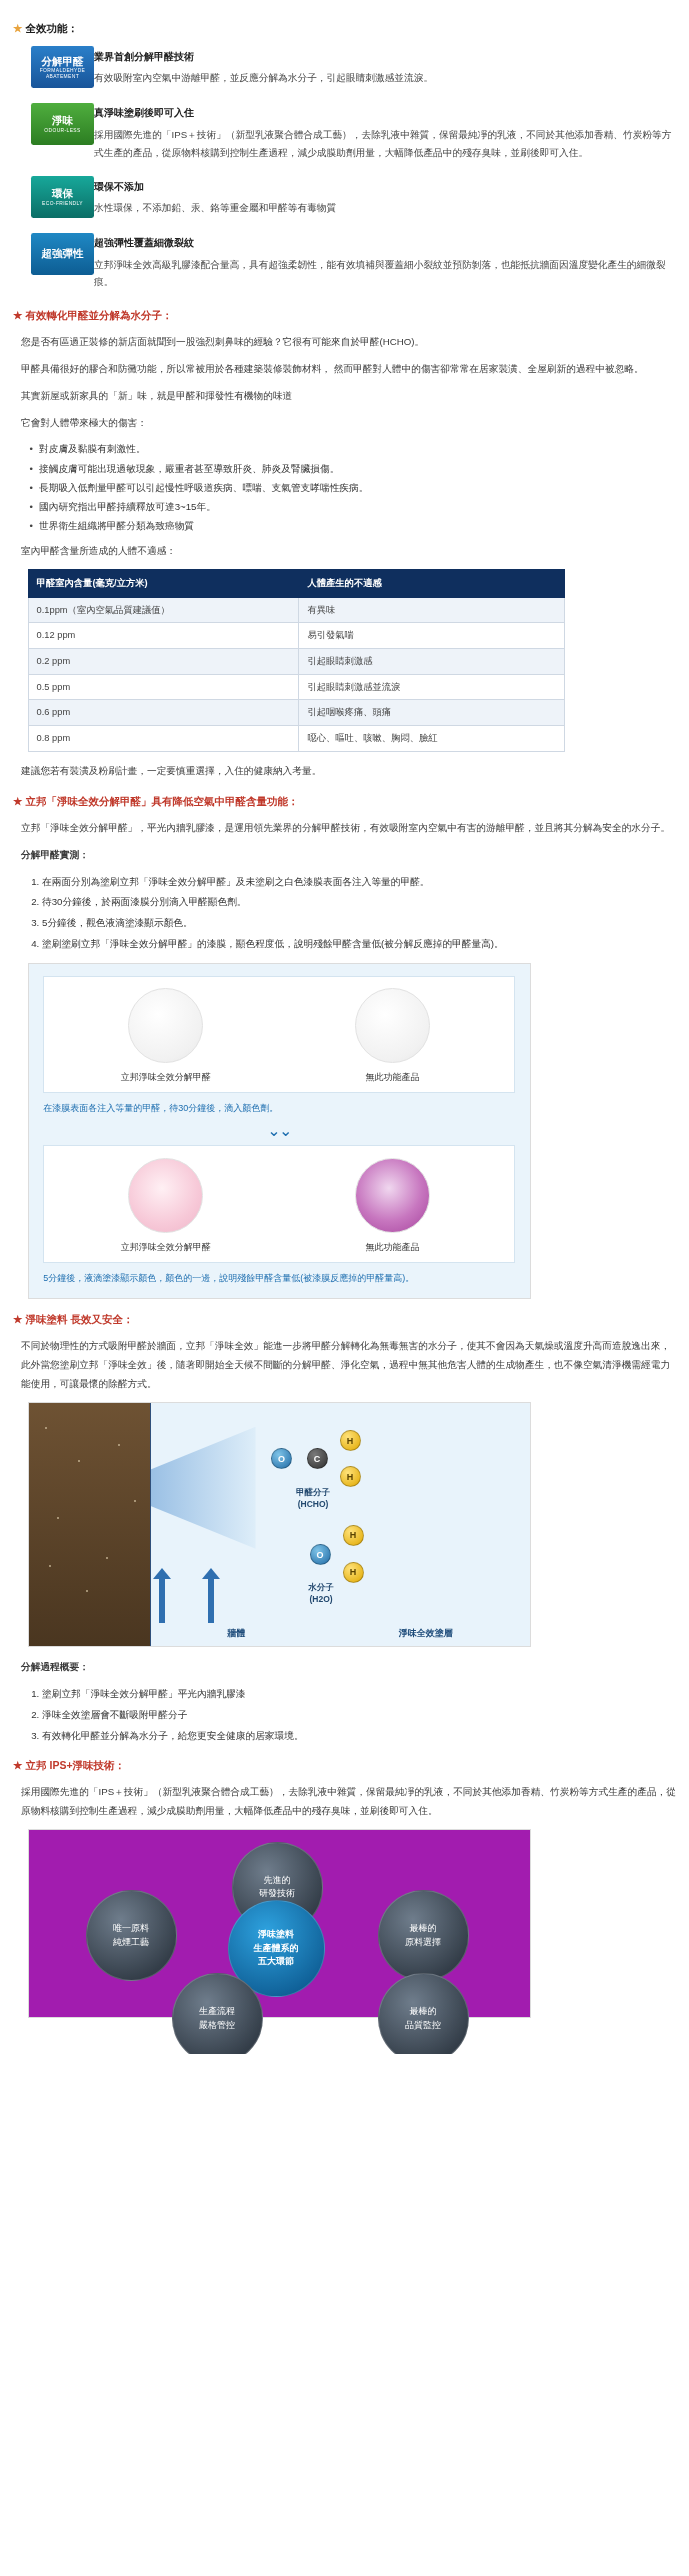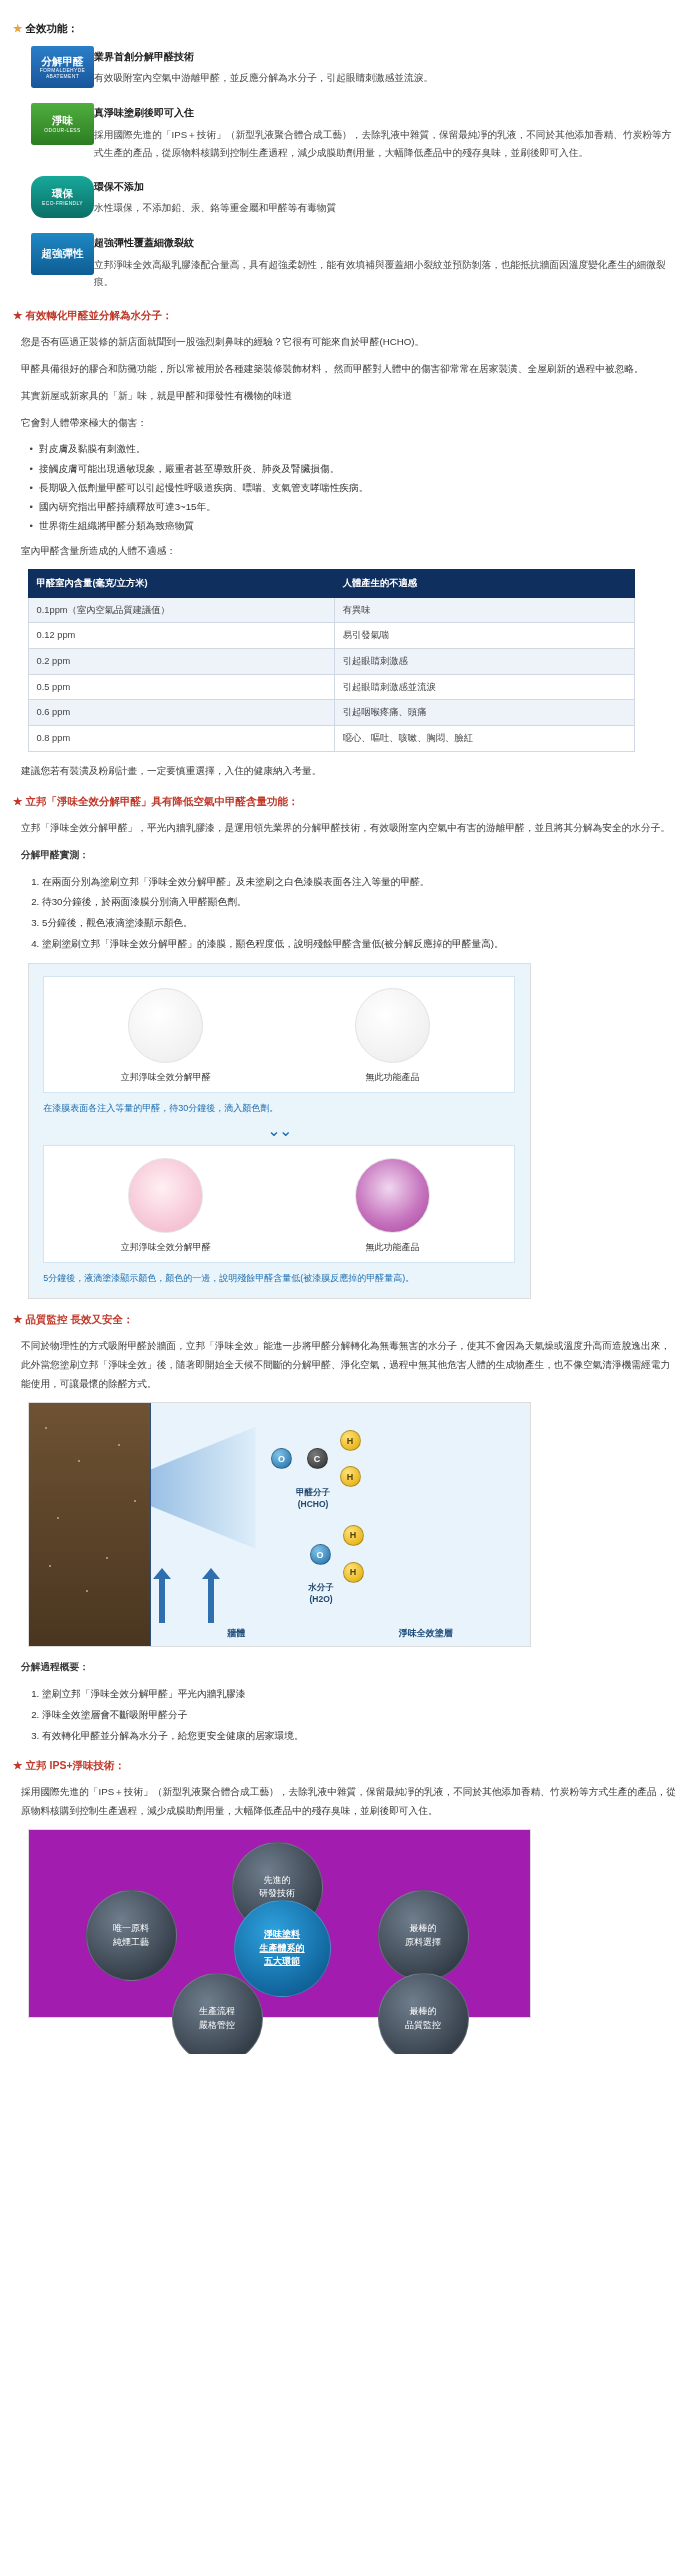--- a/index.html
+++ b/index.html
@@ -42,21 +42,21 @@
     color: #fff;
     font-weight: bold;
     font-size: 10.5px;
     line-height: 1.15;
     text-align: center;
     position: relative;
     overflow: hidden;
   }
   .badge-blue { background: linear-gradient(#2a7fc9, #19559a); }
   .badge-green { background: linear-gradient(#4fae3e, #2c7d22); }
-  .badge-teal { background: linear-gradient(#17a89a, #0b6e66); border-radius: 13px; }
+  .badge-teal { background: linear-gradient(#17a89a, #0b6e66); }
   .badge-white { background: #f4f4f4; color: #1f7a33; border: 0.8px solid #ddd; }
   .badge-cyan { background: linear-gradient(#1f88c4, #0d5d93); }
   .badge-sub {
     display: block;
     font-size: 4.9px;
     font-weight: normal;
     letter-spacing: 0.4px;
     margin-top: 1.6px;
   }
   .badge-stack { display: flex; flex-direction: column; align-items: center; justify-content: center; }
@@ -77,21 +77,21 @@
     color: #444;
   }
   ol.nums { margin: 3.2px 0 9.7px 0; padding-left: 29px; }
   ol.nums li { margin-bottom: 2.4px; line-height: 1.9; }
 
   .strongline { font-weight: bold; color: #222; }
 
   
   table.htable {
     border-collapse: collapse;
-    width: 607px;
+    width: 537px;
     margin: 6.5px 0 9.7px 14.6px;
     font-size: 9.3px;
   }
   table.htable th {
     background: #0f2f5e;
     color: #fff;
     text-align: left;
     padding: 4.9px 8px;
     font-weight: bold;
     border: 0.8px solid #0f2f5e;
@@ -353,21 +353,21 @@
         <div class="dish-item">
           <div class="dish purple"></div>
           <div class="dish-label">無此功能產品</div>
         </div>
       </div>
       <div class="caption-blue">5分鐘後，液滴塗漆顯示顏色，顏色的一邊，說明殘餘甲醛含量低(被漆膜反應掉的甲醛量高)。</div>
     </div>
   </div>
 
   <div class="sec-head red">
-    <span class="star">★</span><span>品質監控 長效又安全：</span>
+    <span class="star">★</span><span>淨味塗料 長效又安全：</span>
   </div>
   <p class="para indent">不同於物理性的方式吸附甲醛於牆面，立邦「淨味全效」能進一步將甲醛分解轉化為無毒無害的水分子，使其不會因為天氣燥或溫度升高而造脫逸出來，此外當您塗刷立邦「淨味全效」後，隨著即開始全天候不間斷的分解甲醛、淨化空氣，過程中無其他危害人體的生成物產生，也不像空氣清淨機需經電力能使用，可讓最懷的除醛方式。</p>
 
   <div class="illus">
     <div class="decomp">
       <div class="decomp-left">
         <span class="speck" style="left:16px;top:24px"></span>
         <span class="speck" style="left:49px;top:57px"></span>
         <span class="speck" style="left:89px;top:41px"></span>
         <span class="speck" style="left:28px;top:114px"></span>
@@ -426,21 +426,21 @@
   <div class="illus">
     <div class="circles-panel">
       <div class="circ" style="left:203px;top:11.4px;">
         <span style="white-space:pre-line;">先進的
 研發技術</span>
       </div>
       <div class="circ" style="left:349px;top:60px;">
         <span style="white-space:pre-line;">最棒的
 原料選擇</span>
       </div>
-      <div class="circ center" style="left:205px;top:70px;text-decoration:underline;">
+      <div class="circ center" style="left:199px;top:70px;">
         <span style="white-space:pre-line;">淨味塗料
 生產體系的
 五大環節</span>
       </div>
       <div class="circ" style="left:57px;top:60px;">
         <span style="white-space:pre-line;">唯一原料
 純煙工藝</span>
       </div>
       <div class="circ" style="left:349px;top:143px;">
         <span style="white-space:pre-line;">最棒的

